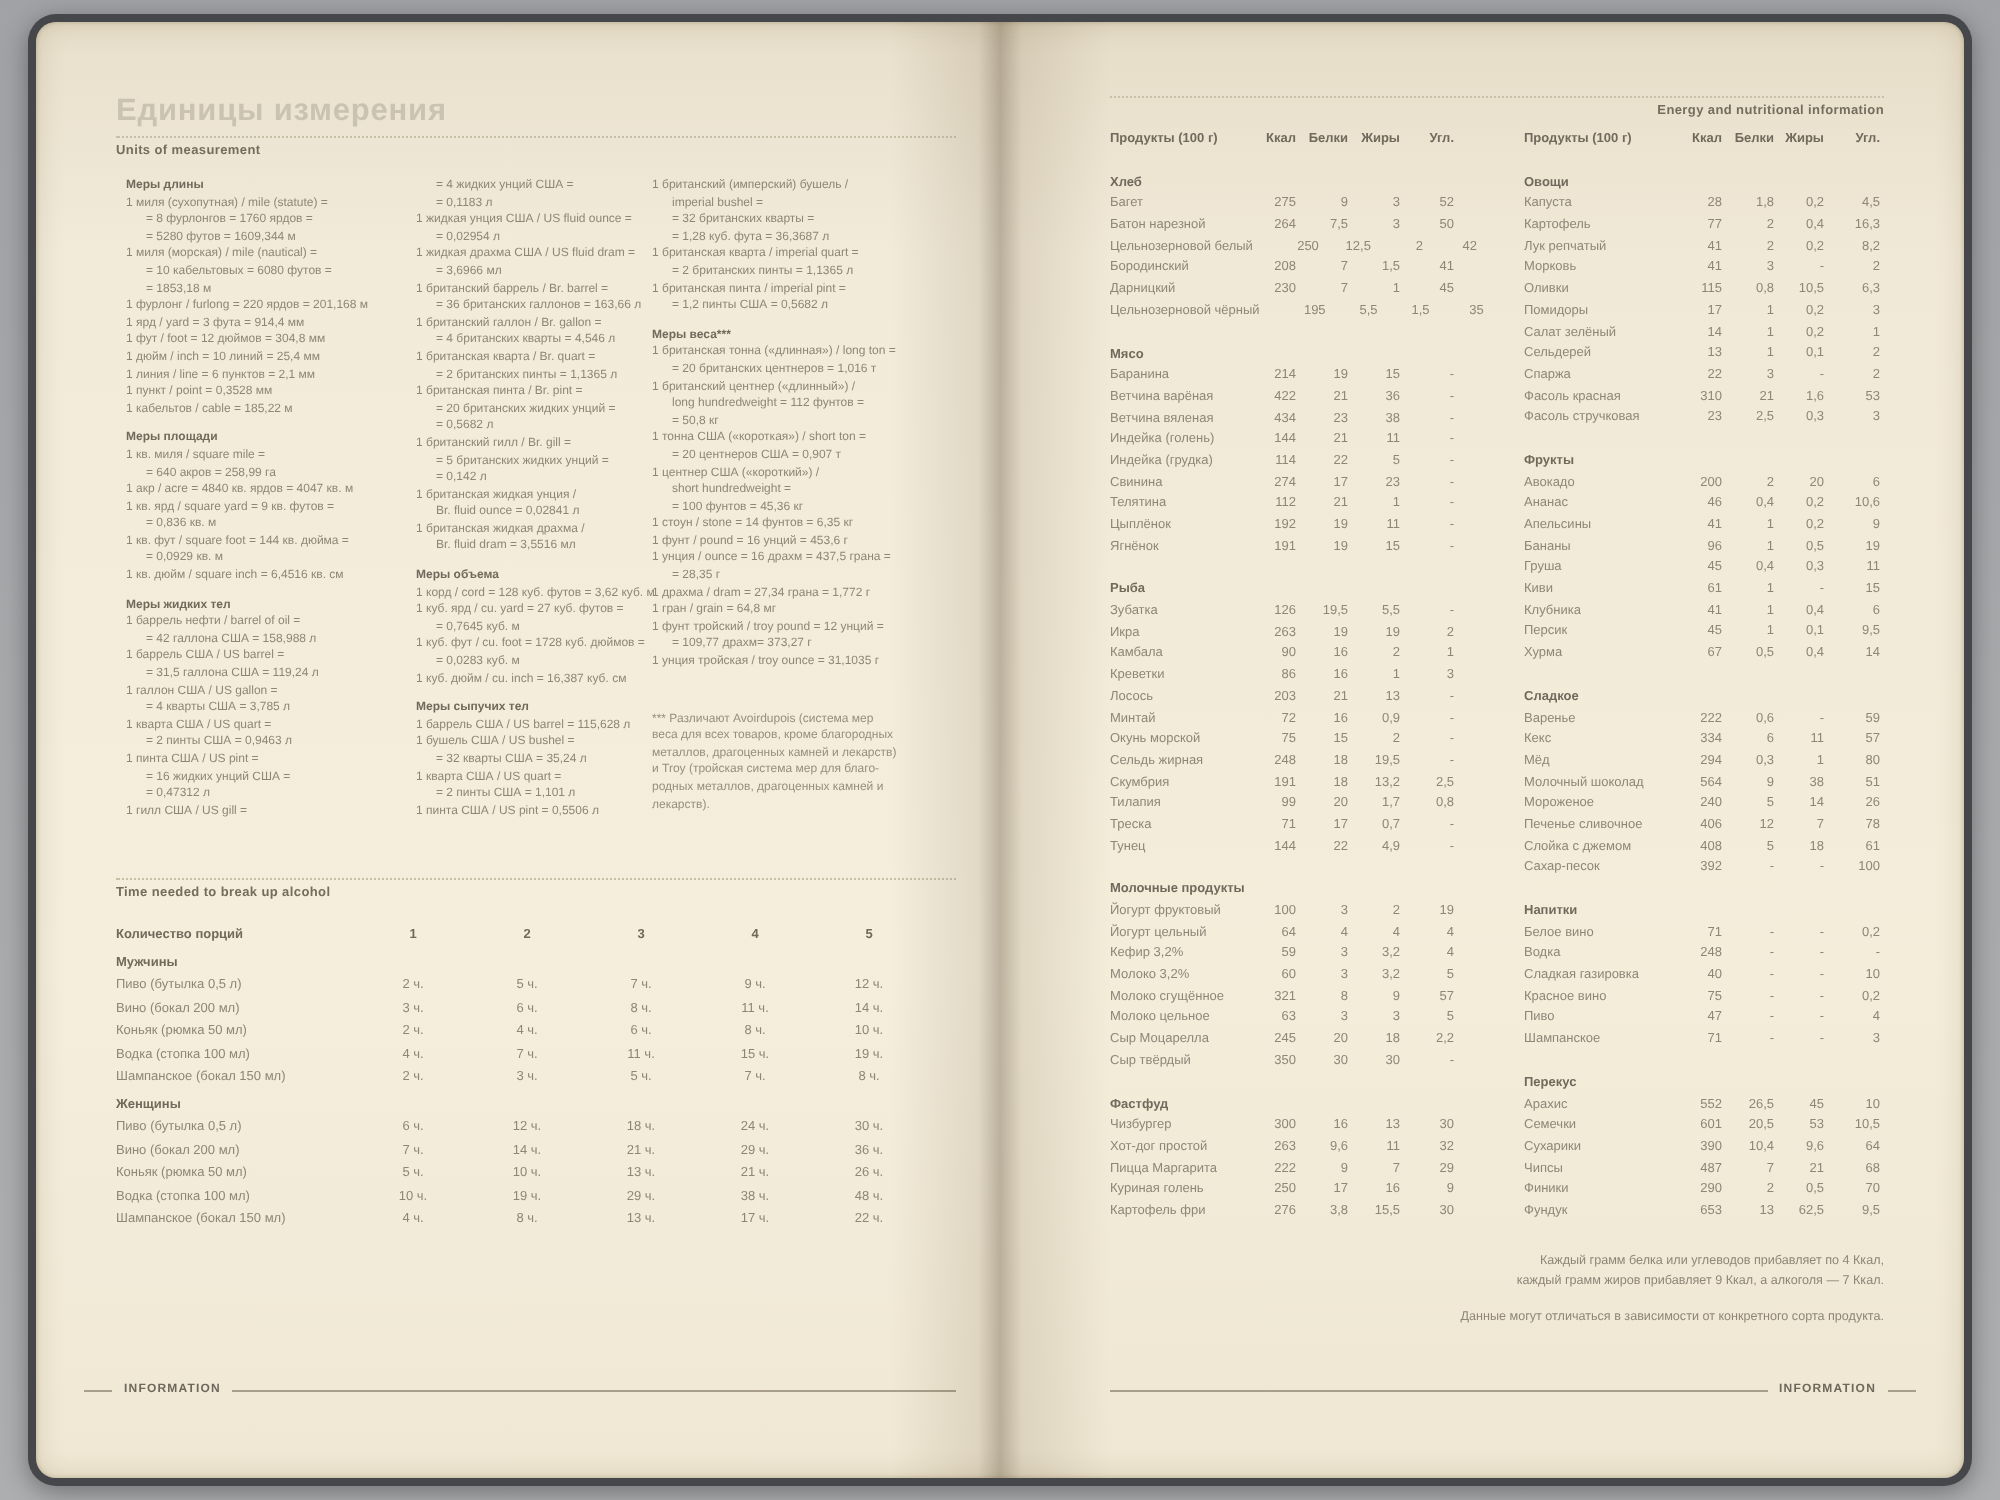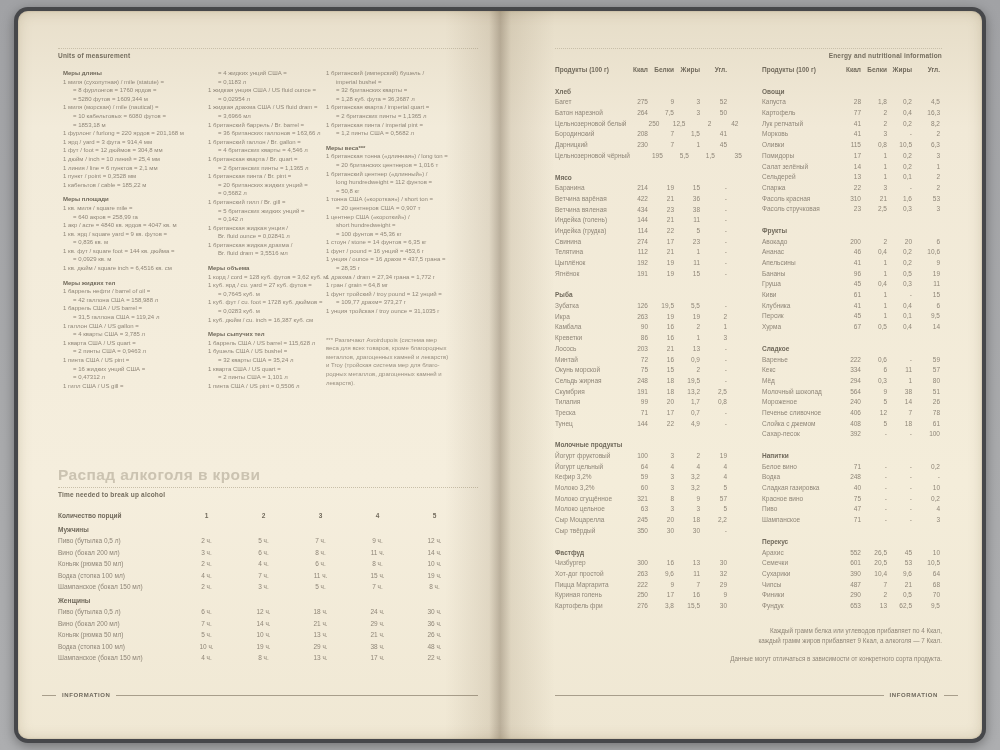--- a/index.html
+++ b/index.html
@@ -82,20 +82,21 @@
 </style>
 </head>
 <body>
 
 <div class="scene">
   <div class="cover"></div>
   <div class="pages">
 
     <section class="page left">
       <div class="content lp">
+        <h1 class="big-title">Единицы измерения</h1>
         <div class="dotrule"></div>
         <div class="subtitle">Units of measurement</div>
         <div class="units-columns">
             <div class="ucol c1">
               <div class="ublock">
                 <div class="uhead">Меры длины</div>
                 <div class="uline">1 миля (сухопутная) / mile (statute) =</div>
                 <div class="uline ind">= 8 фурлонгов = 1760 ярдов =</div>
                 <div class="uline ind">= 5280 футов = 1609,344 м</div>
                 <div class="uline">1 миля (морская) / mile (nautical) =</div>
@@ -217,21 +218,20 @@
                 <div class="uline">*** Различают Avoirdupois (система мер</div>
                 <div class="uline">веса для всех товаров, кроме благородных</div>
                 <div class="uline">металлов, драгоценных камней и лекарств)</div>
                 <div class="uline">и Troy (тройская система мер для благо-</div>
                 <div class="uline">родных металлов, драгоценных камней и</div>
                 <div class="uline">лекарств).</div>
               </div>
             </div>
           </div>
 
-        <h1 class="big-title alcohol-title">Распад алкоголя в крови</h1>
         <div class="dotrule"></div>
         <div class="subtitle">Time needed to break up alcohol</div>
         <div class="alcohol-table">
             <div class="arow ahead">
               <div class="alabel">Количество порций</div>
               <div class="acell">1</div>
               <div class="acell">2</div>
               <div class="acell">3</div>
               <div class="acell">4</div>
               <div class="acell">5</div>

